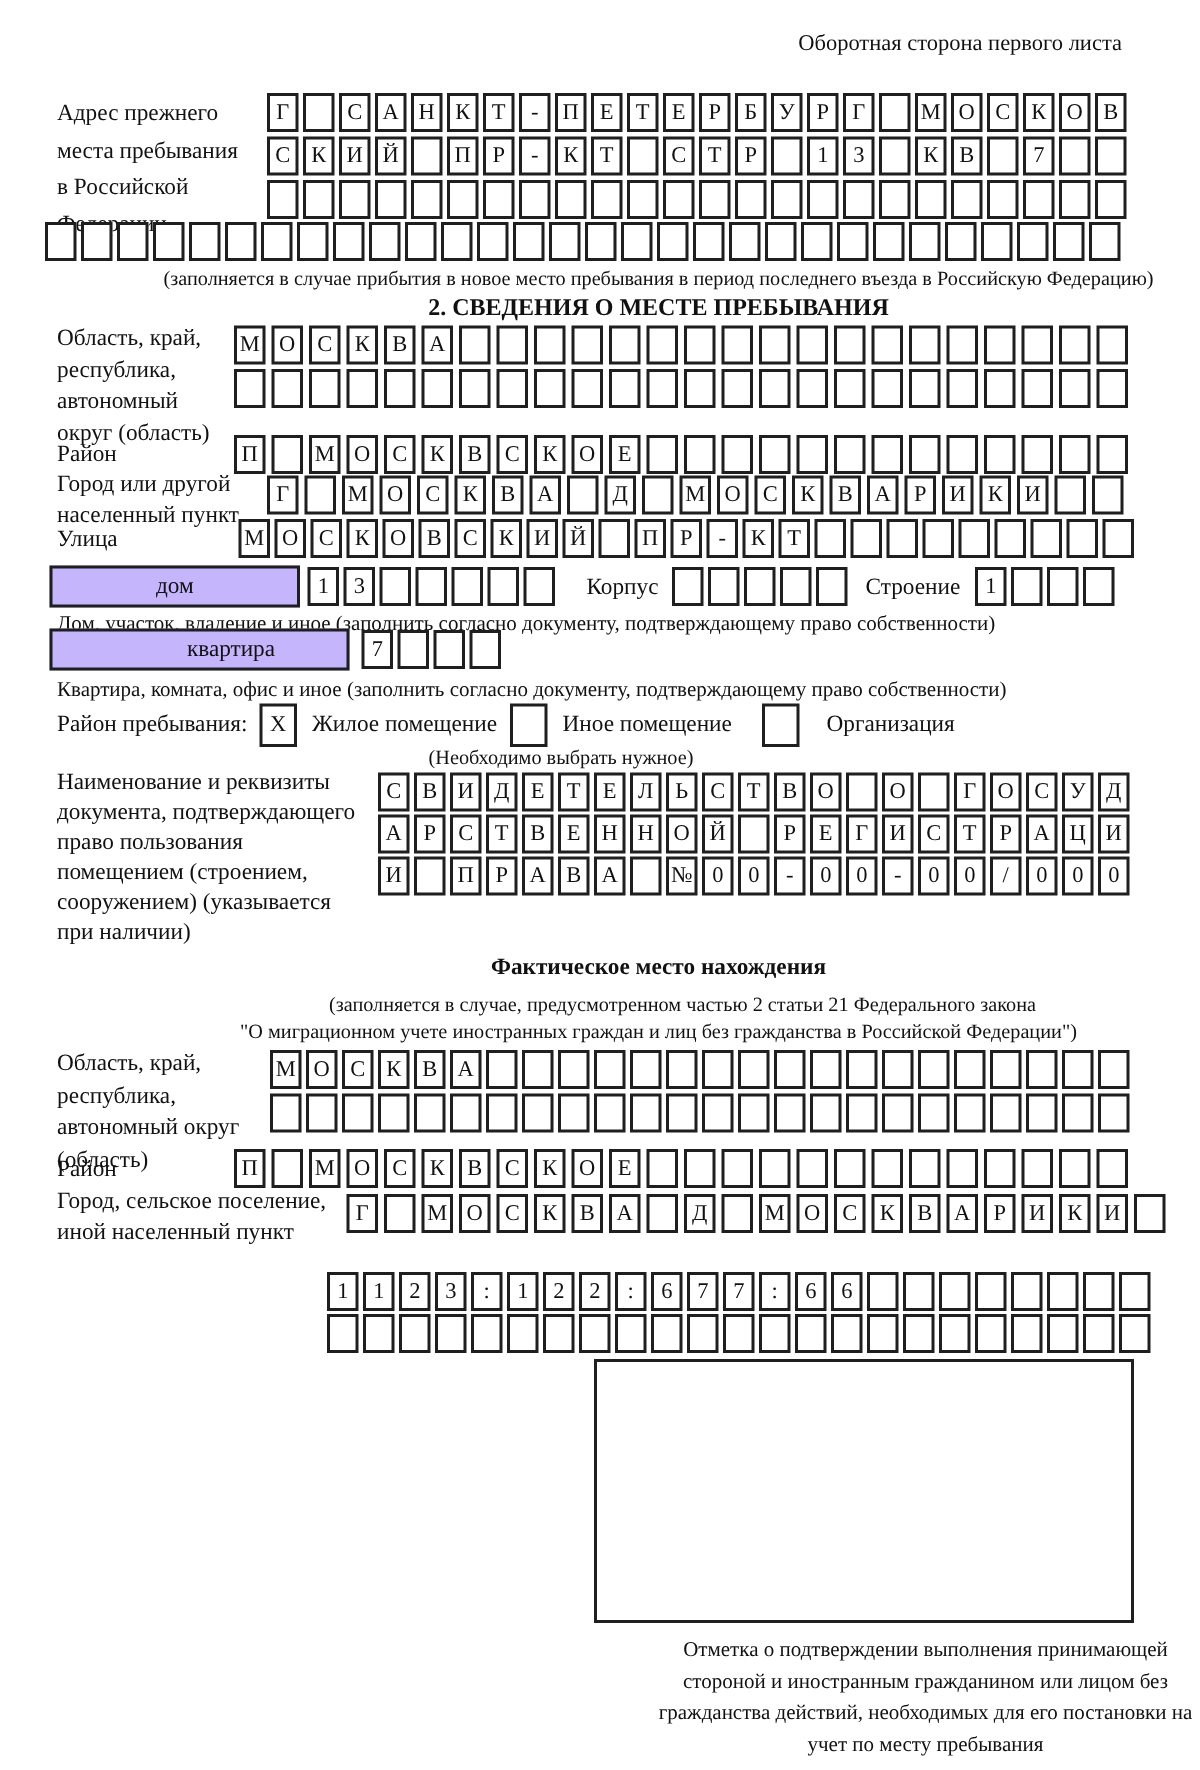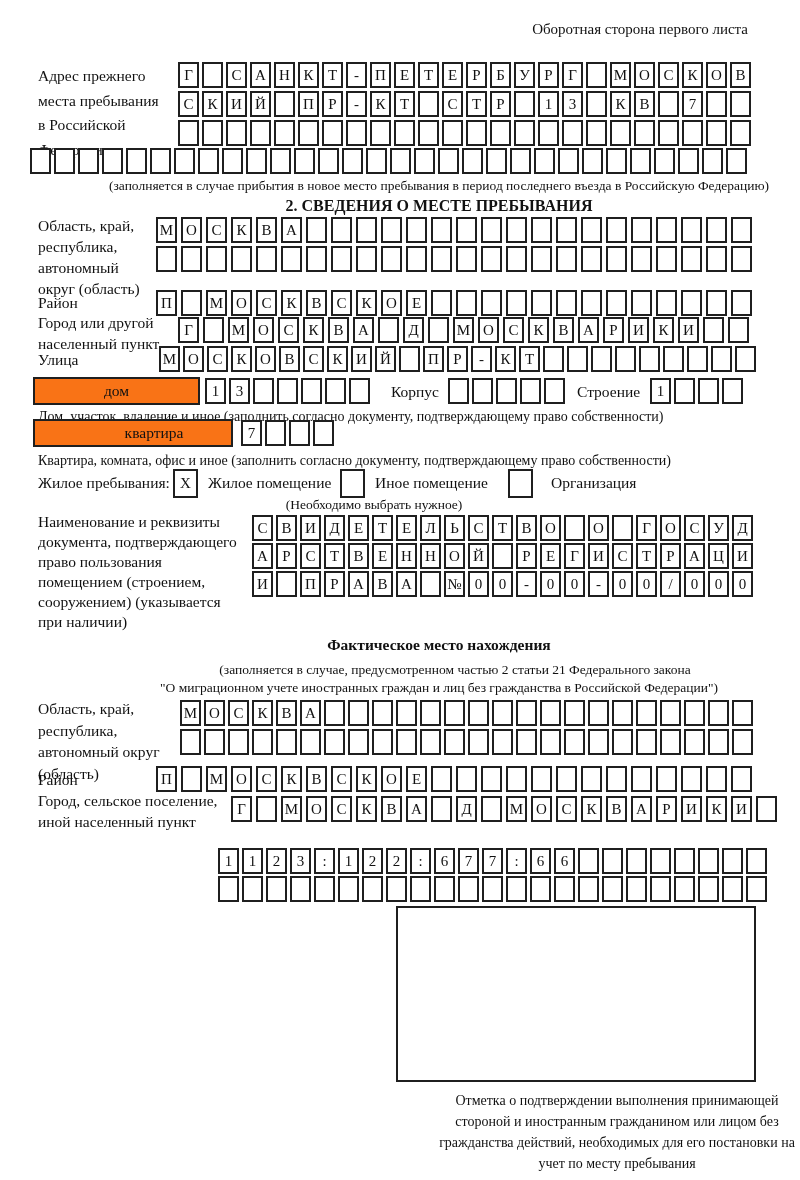--- a/index.html
+++ b/index.html
@@ -7,21 +7,21 @@
         font-family:"Liberation Serif","DejaVu Serif",serif;color:#111;}
   .flabel{position:absolute;font-size:15.5px;line-height:21.5px;}
   .note{position:absolute;font-size:14px;line-height:18px;}
   .center{text-align:center;padding-left:39px;}
   .bold{font-weight:bold;}
   .boxrow{position:absolute;display:flex;white-space:nowrap;--gap:3px;}
   .cell{box-sizing:border-box;flex:none;width:21px;height:26px;border:2px solid #1f1f1f;
         margin-right:var(--gap);display:inline-flex;align-items:center;justify-content:center;
         font-size:15px;background:#fff;}
   .bigbox{position:absolute;box-sizing:border-box;border:2px solid #1f1f1f;height:28px;
-          display:flex;align-items:center;justify-content:center;font-size:15.5px;background:#f97316;}
+          display:flex;align-items:center;justify-content:center;font-size:15.5px;background:#c4b5fd;}
   .chk{position:absolute;box-sizing:border-box;width:25px;height:29px;border:2px solid #1f1f1f;
        display:flex;align-items:center;justify-content:center;font-size:15px;background:#fff;}
   .stampbox{position:absolute;box-sizing:border-box;border:2px solid #1f1f1f;background:#fff;}
 </style>
 </head>
 <body>
 
 <div class="page">
 
   <div class="note" style="left:0;top:20px;width:748px;text-align:right;font-size:15px;">Оборотная сторона первого листа</div>
@@ -312,21 +312,21 @@
       <span>квартира</span>
     </div>
   <div class="boxrow" style="left:241px;top:420px;--gap:3px;">
       <span class="cell">7</span>
       <span class="cell"></span>
       <span class="cell"></span>
       <span class="cell"></span>
     </div>
   <div class="note" style="left:38px;top:452px;">Квартира, комната, офис и иное (заполнить согласно документу, подтверждающему право собственности)</div>
 
-  <div class="flabel" style="left:38px;top:472px;">Жилое пребывания:</div>
+  <div class="flabel" style="left:38px;top:472px;">Район пребывания:</div>
   <div class="chk" style="left:173px;top:469px;">X</div>
   <div class="flabel" style="left:208px;top:472px;">Жилое помещение</div>
   <div class="chk" style="left:340px;top:469px;"></div>
   <div class="flabel" style="left:375px;top:472px;">Иное помещение</div>
   <div class="chk" style="left:508px;top:469px;"></div>
   <div class="flabel" style="left:551px;top:472px;">Организация</div>
   <div class="note center" style="left:210px;top:496px;width:250px;font-size:13.5px;">(Необходимо выбрать нужное)</div>
 
   <div class="flabel" style="left:38px;top:512px;width:210px;line-height:20px;">Наименование и реквизиты документа, подтверждающего право пользования помещением (строением, сооружением) (указывается при наличии)</div>
   <div class="boxrow" style="left:252px;top:515px;--gap:3px;">

